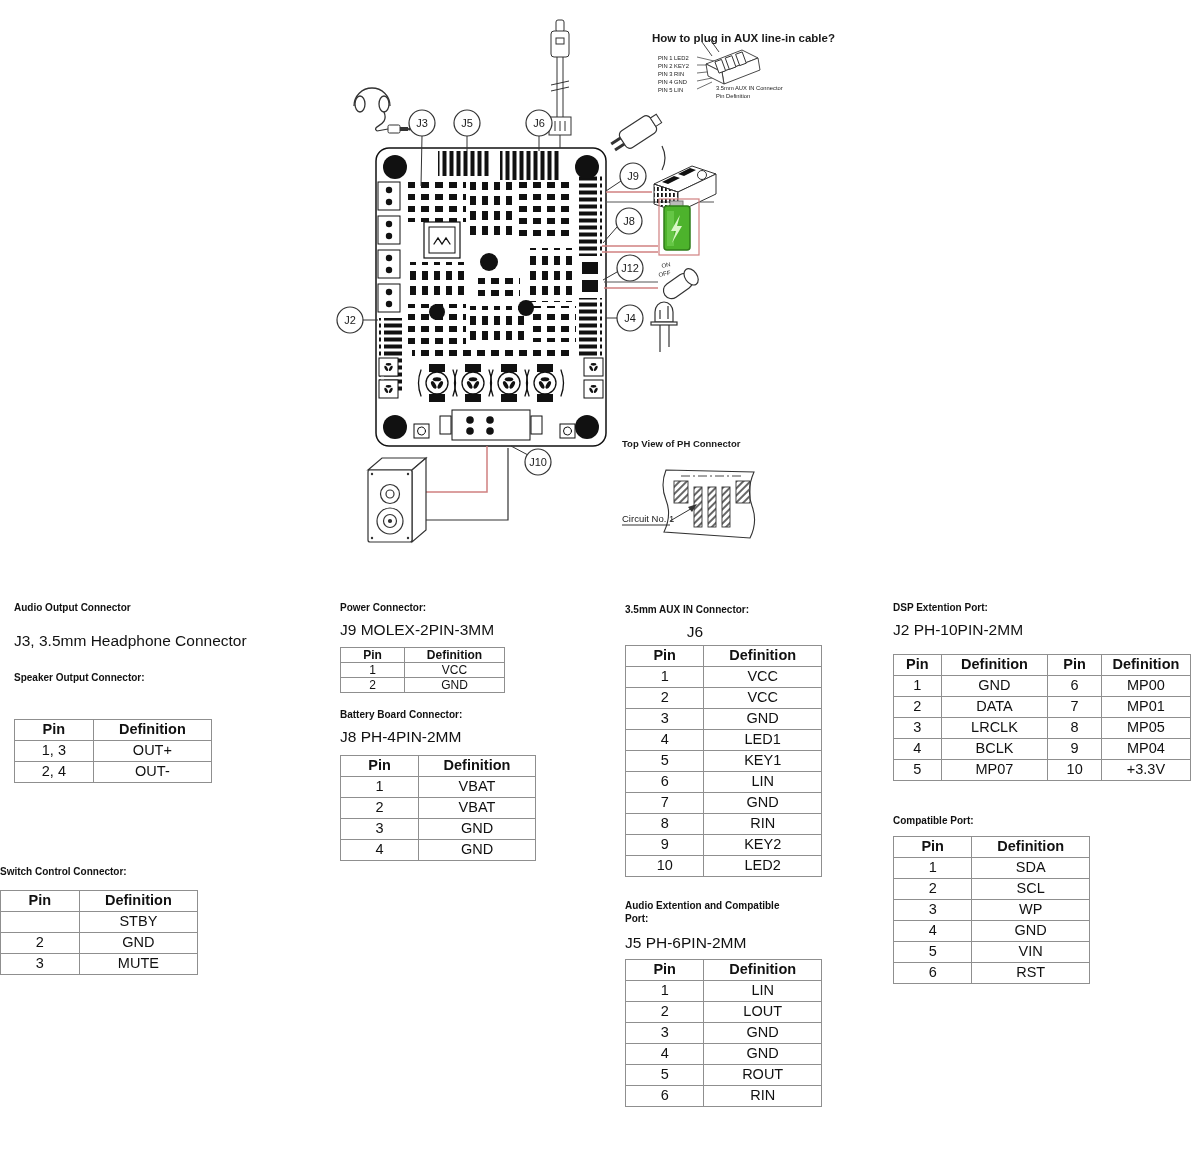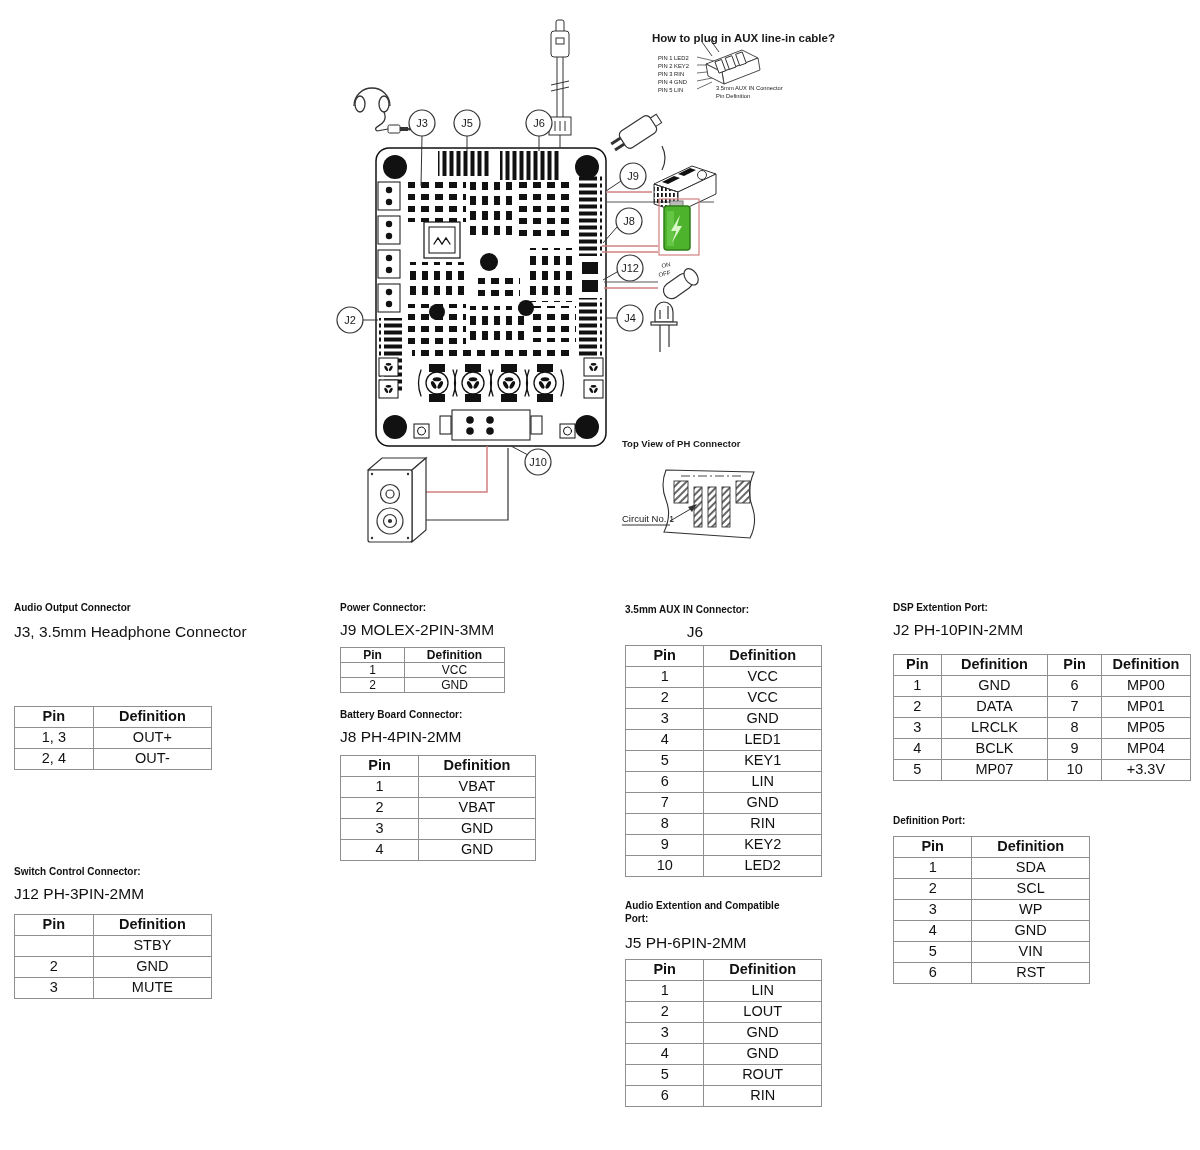--- a/index.html
+++ b/index.html
@@ -351,24 +351,25 @@
     </g>
     <text x="622" y="522" font-size="9.5">Circuit No. 1</text>
     <line x1="622" y1="525" x2="670" y2="525" stroke="#333"></line>
     <line x1="670" y1="521" x2="694" y2="507" stroke="#333"></line>
     <polygon points="697,504 688,507 692,512" fill="#333"></polygon>
   </g>
 </svg>
 
 <div class="sec" style="left:14px;top:602px;width:300px">
   <div class="sec-h">Audio Output Connector</div>
-  <div class="sec-sub" style="margin-top:8px">J3, 3.5mm Headphone Connector</div>
+  <div class="sec-sub" style="margin-top:17px">J3, 3.5mm Headphone Connector</div>
 </div>
 
 <div class="sec" style="left:14px;top:672px;width:300px">
+  <div class="sec-h">Speaker Output Connector:</div>
   <table class="pin-table" style="width:198px;margin-top:34px">
         <colgroup>
           <col style="width: 40%;">
           <col style="width: 60%;">
         </colgroup>
         <thead>
           <tr>
             <th>Pin</th>
             <th>Definition</th>
           </tr>
@@ -379,23 +380,22 @@
             <td>OUT+</td>
           </tr>
           <tr>
             <td>2, 4</td>
             <td>OUT-</td>
           </tr>
         </tbody>
       </table>
 </div>
 
-<div class="sec" style="left:14px;top:866px;width:300px">
+<div class="sec" style="left:0;top:866px;width:300px">
   <div class="sec-h">Switch Control Connector:</div>
-  <div class="sec-sub">J12 PH-3PIN-2MM</div>
   <table class="pin-table" style="width:198px;margin-top:11px">
         <colgroup>
           <col style="width: 40%;">
           <col style="width: 60%;">
         </colgroup>
         <thead>
           <tr>
             <th>Pin</th>
             <th>Definition</th>
           </tr>
@@ -628,21 +628,21 @@
             <td>5</td>
             <td>MP07</td>
             <td>10</td>
             <td>+3.3V</td>
           </tr>
         </tbody>
       </table>
 </div>
 
 <div class="sec" style="left:893px;top:815px;width:300px">
-  <div class="sec-h">Definition Port:</div>
+  <div class="sec-h">Compatible Port:</div>
   <table class="pin-table" style="width:197px;margin-top:8px">
         <colgroup>
           <col style="width: 40%;">
           <col style="width: 60%;">
         </colgroup>
         <thead>
           <tr>
             <th>Pin</th>
             <th>Definition</th>
           </tr>

